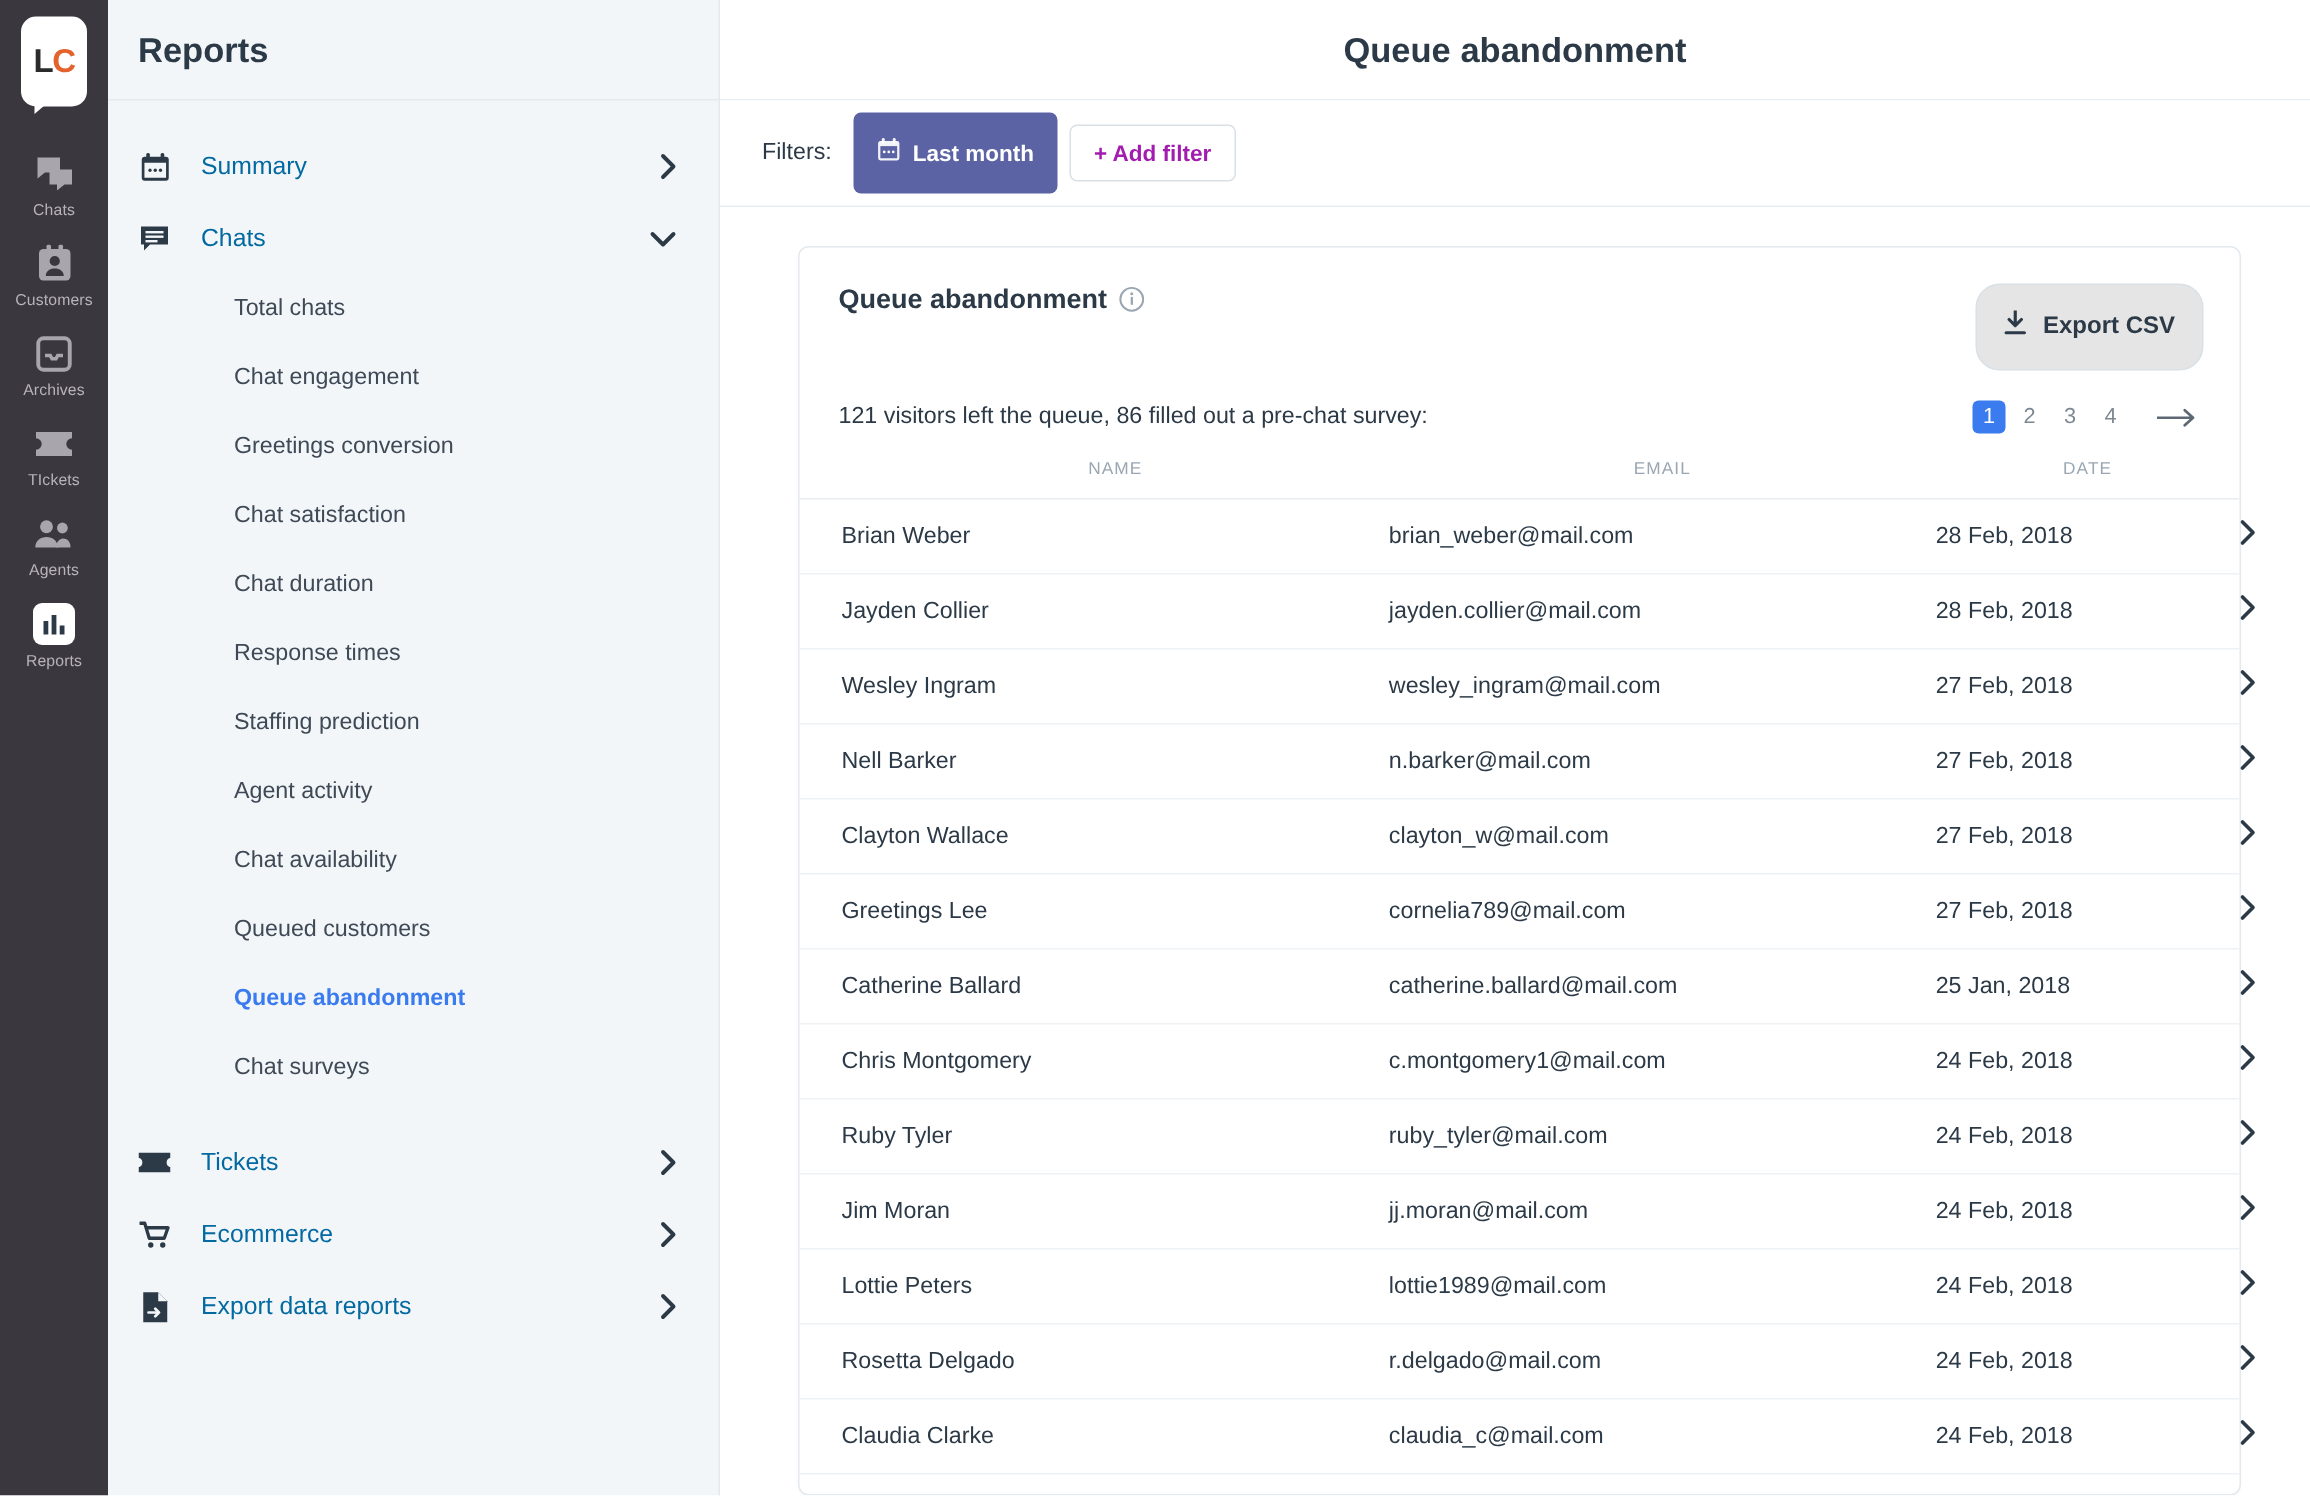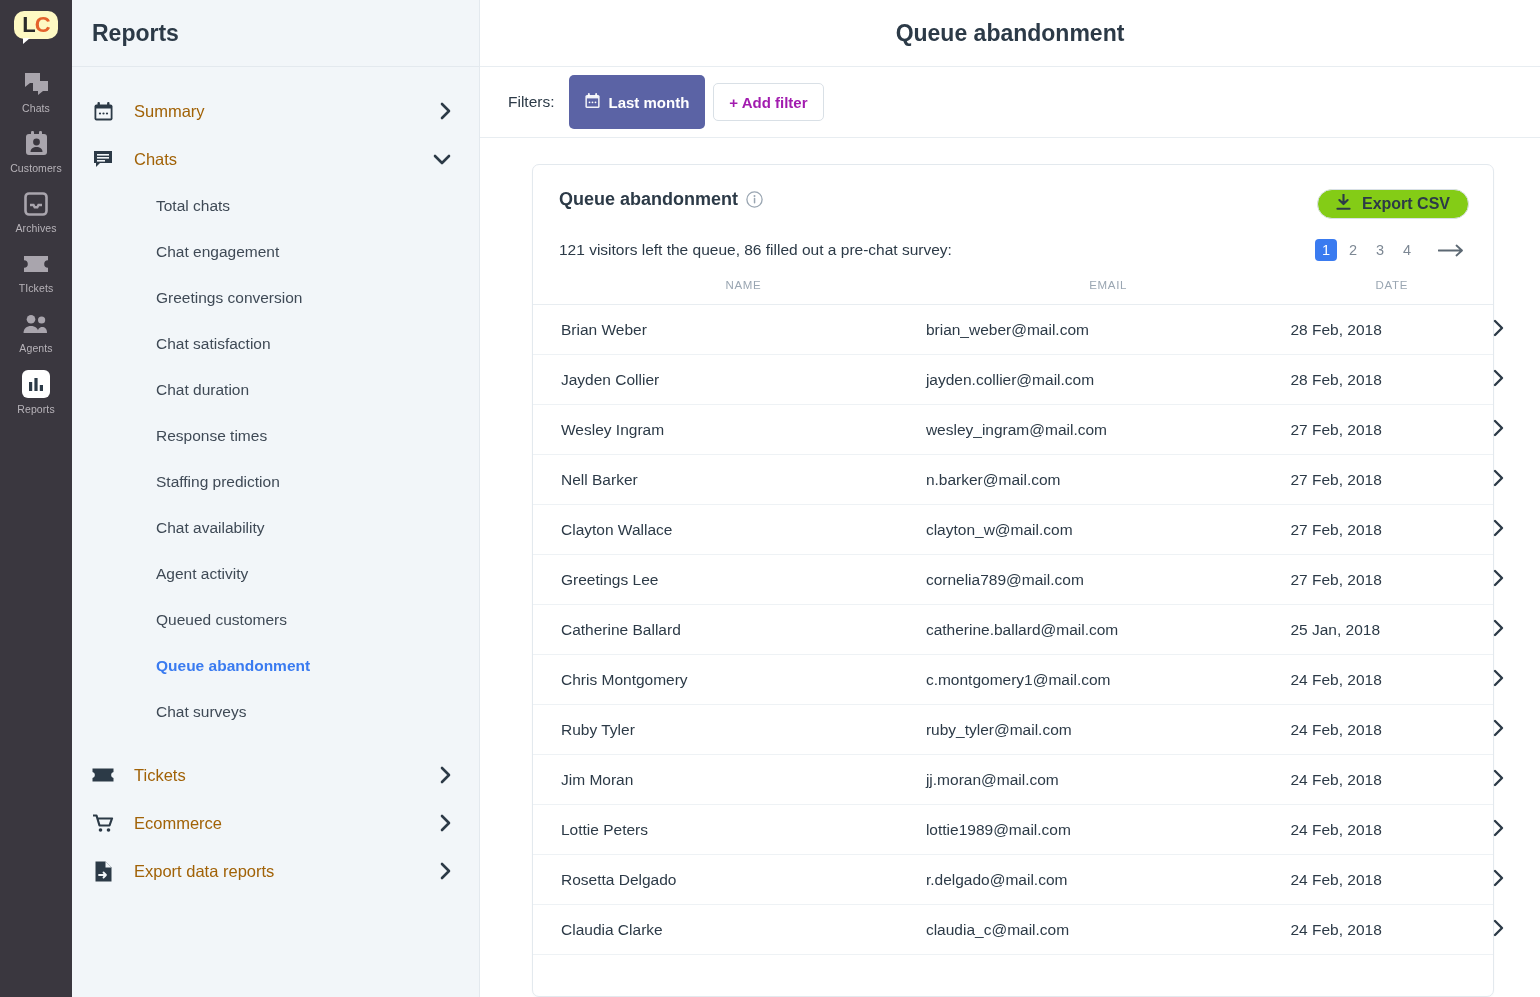--- a/index.html
+++ b/index.html
@@ -12,22 +12,22 @@
   .app { display: flex; width: 1540px; height: 997px; }
 
   
   .rail {
     width: 72px; flex: 0 0 72px;
     background: #3a373f;
     display: flex; flex-direction: column; align-items: center;
     padding-top: 11px;
   }
   .logo {
-    width: 44px; height: 28px; border-radius: 10px;
-    background: #fef9c3;
+    width: 44px; height: 60px; border-radius: 10px;
+    background: #ffffff;
     display: flex; align-items: center; justify-content: center;
     position: relative;
     margin-bottom: 22px;
   }
   .logo-text { font-size: 22px; font-weight: bold; letter-spacing: -1px; line-height: 1; }
   .logo-text .l { color: #2b2b2b; }
   .logo-text .c { color: #e4622c; }
   .logo::after {
     content: ""; position: absolute; left: 9px; bottom: -5px;
     width: 0; height: 0;
@@ -71,21 +71,21 @@
   .nav-group {
     display: flex; align-items: center;
     height: 48px; padding: 0 28px 0 20px;
     cursor: pointer;
   }
   .nav-group-ico {
     width: 22px; height: 22px; margin-right: 20px;
     display: flex; align-items: center; justify-content: center;
     color: #2c3a47;
   }
-  .nav-group-label { font-size: 16.5px; color: #a16207; flex: 1; }
+  .nav-group-label { font-size: 16.5px; color: #0369a1; flex: 1; }
   .chev { color: #2c3a47; display: flex; align-items: center; }
   .nav-sub {
     height: 46px; display: flex; align-items: center;
     padding-left: 84px;
     font-size: 15.5px; color: #3f4a56;
     cursor: pointer;
   }
   .nav-sub.active { color: #3a7bf0; font-weight: bold; }
   .nav-spacer { height: 16px; }
 
@@ -129,22 +129,22 @@
     box-shadow: 0 1px 2px rgba(44,58,71,.03);
     display: flex; flex-direction: column;
   }
   .card-top {
     display: flex; align-items: flex-start; justify-content: space-between;
     padding: 24px 24px 0 26px;
   }
   .card-title { font-size: 18px; font-weight: bold; color: #2c3a47; display: flex; align-items: center; gap: 8px; }
   .info-ico { color: #9aa6b2; display: flex; }
   .btn-export {
-    height: 30px; display: inline-flex; align-items: center; gap: 11px;
-    background: #84cc16; color: #2c3a47;
+    height: 58px; display: inline-flex; align-items: center; gap: 11px;
+    background: #e5e5e5; color: #2c3a47;
     border: 1px solid #d9e0e6; border-radius: 16px;
     padding: 0 18px; font-size: 16px; font-weight: bold;
     font-family: inherit; cursor: pointer;
   }
   .card-sub {
     display: flex; align-items: center; justify-content: space-between;
     padding: 20px 28px 18px 26px;
   }
   .card-sub-text { font-size: 15.5px; color: #2c3a47; }
   .pager { display: flex; align-items: center; gap: 5px; }
@@ -312,24 +312,24 @@
       <div class="nav-sub">
           <span>Chat duration</span>
         </div>
       <div class="nav-sub">
           <span>Response times</span>
         </div>
       <div class="nav-sub">
           <span>Staffing prediction</span>
         </div>
       <div class="nav-sub">
+          <span>Agent activity</span>
+        </div>
+      <div class="nav-sub">
           <span>Chat availability</span>
-        </div>
-      <div class="nav-sub">
-          <span>Agent activity</span>
         </div>
       <div class="nav-sub">
           <span>Queued customers</span>
         </div>
       <div class="nav-sub active">
           <span>Queue abandonment</span>
         </div>
       <div class="nav-sub">
           <span>Chat surveys</span>
         </div>

